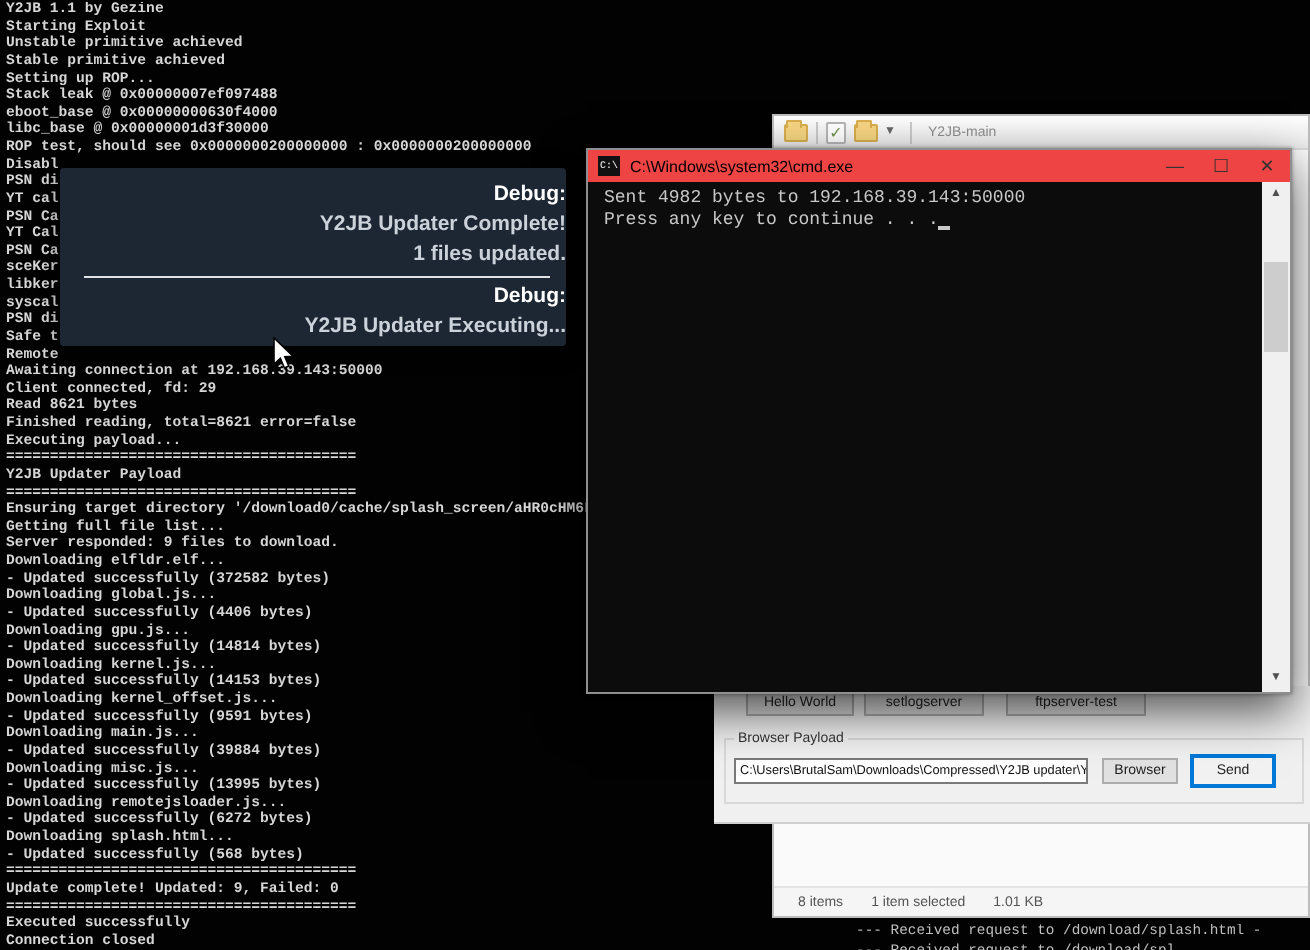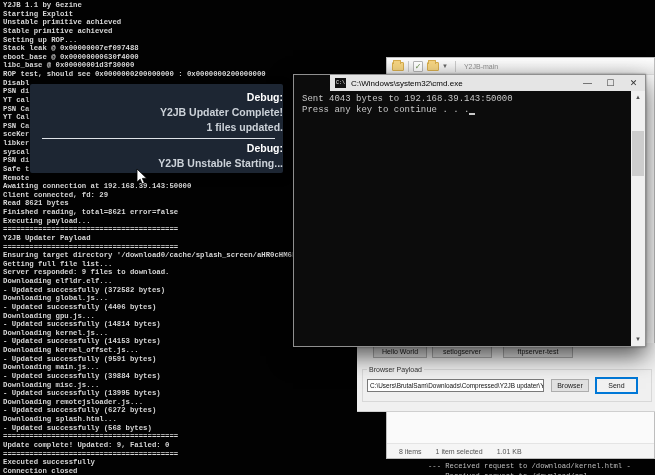--- a/index.html
+++ b/index.html
@@ -63,22 +63,22 @@
                 background:#e1e1e1; border:1px solid #adadad; font-size:7px; color:#222;
                 text-align:center; line-height:11px; }
   .tw-send { position:absolute; left:233px; top:8px; width:41px; height:15px;
              background:#f2f2f2; border:1px solid #0078d7; box-shadow:0 0 0 1px #0078d7;
              font-size:7px; color:#222; text-align:center; line-height:13px; }
 
   
   #cmd-window { position:absolute; left:293px; top:74px; width:353px; height:273px;
                 background:#0c0c0c; border:1px solid #8f8f8f;
                 box-shadow:0 9px 22px rgba(0,0,0,.65), 0 0 2px rgba(0,0,0,.4); }
-  .cmd-titlebar { position:absolute; left:0; top:0; right:0; height:16px; background:#e5e5e5;
-                  display:flex; align-items:center;margin-left:36px; }
+  .cmd-titlebar { position:absolute; left:0; top:0; right:0; height:16px; background:#ef4444;
+                  display:flex; align-items:center; }
   .cmd-icon { width:11px; height:10px; background:#111; margin-left:5px;
               color:#fff; font-size:5px; line-height:10px; text-align:center;
               font-family:"Liberation Mono", monospace; }
   .cmd-title { font-size:8px; color:#000; margin-left:5px; flex:1;
                white-space:nowrap; overflow:hidden; }
   .cmd-ctrl { width:23px; text-align:center; font-size:9px; color:#333; line-height:16px; }
   .cmd-body { position:absolute; left:0; top:16px; right:14px; bottom:0; background:#0c0c0c;
               overflow:hidden; }
   .cmd-body pre { font-family:"Liberation Mono", monospace; font-size:9px; line-height:11px;
                   color:#c8c8c8; padding:3px 0 0 8px; white-space:pre; }
@@ -150,21 +150,21 @@
 - Updated successfully (6272 bytes)
 Downloading splash.html...
 - Updated successfully (568 bytes)
 ========================================
 Update complete! Updated: 9, Failed: 0
 ========================================
 Executed successfully
 Connection closed
 Awaiting connection at 192.168.39.143:50000</pre>
 
-<div id="bottom-log"><span>--- Received request to /download/kernel.html -</span>
+<div id="bottom-log"><span>--- Received request to /download/splash.html -</span>
 <span>--- Received request to /download/spl</span></div>
 
 <div id="explorer">
   <div class="exp-toolbar">
     <span class="qat-folder" style="margin-left:5px"></span>
     <span class="qat-sep"></span>
     <span class="qat-check">✓</span>
     <span class="qat-folder" style="margin-left:4px"></span>
     <span class="qat-caret">▼</span>
     <span class="qat-sep"></span>
@@ -191,35 +191,35 @@
 
 <div id="cmd-window">
   <div class="cmd-titlebar">
     <span class="cmd-icon">C:\</span>
     <span class="cmd-title">C:\Windows\system32\cmd.exe</span>
     <span class="cmd-ctrl">—</span>
     <span class="cmd-ctrl">☐</span>
     <span class="cmd-ctrl">✕</span>
   </div>
   <div class="cmd-body">
-    <pre>Sent 4043 bytes to 192.168.39.143:50000
+    <pre>Sent 4982 bytes to 192.168.39.143:50000
 Press any key to continue . . .</pre>
     <span class="cmd-cursor"></span>
   </div>
   <div class="cmd-scrollbar">
     <div class="sb-arrow sb-up">▲</div>
     <div class="sb-thumb"></div>
     <div class="sb-arrow sb-down">▼</div>
   </div>
 </div>
 
 <div id="debug-overlay">
   <div class="dbg-label">Debug:</div>
   <div class="dbg-line">Y2JB Updater Complete!</div>
   <div class="dbg-line">1 files updated.</div>
   <hr class="dbg-sep">
   <div class="dbg-label">Debug:</div>
-  <div class="dbg-line">Y2JB Unstable Starting...</div>
+  <div class="dbg-line">Y2JB Updater Executing...</div>
 </div>
 
 <svg id="mouse-cursor" width="12" height="18" viewBox="0 0 12 18">
   <path d="M1,1 L1,14 L4.2,11.2 L6.2,16 L8.4,15 L6.4,10.4 L10.6,10.2 Z" fill="#ffffff" stroke="#000000" stroke-width="0.8"></path>
 </svg>
 
 </body></html>

